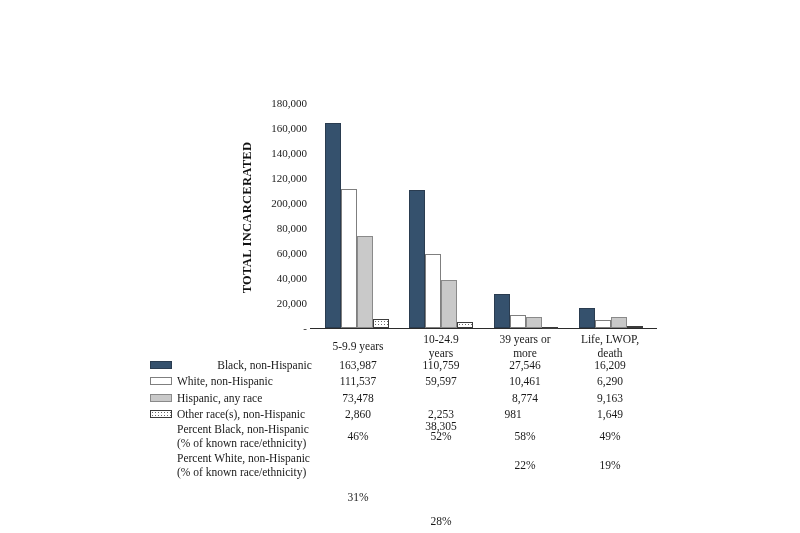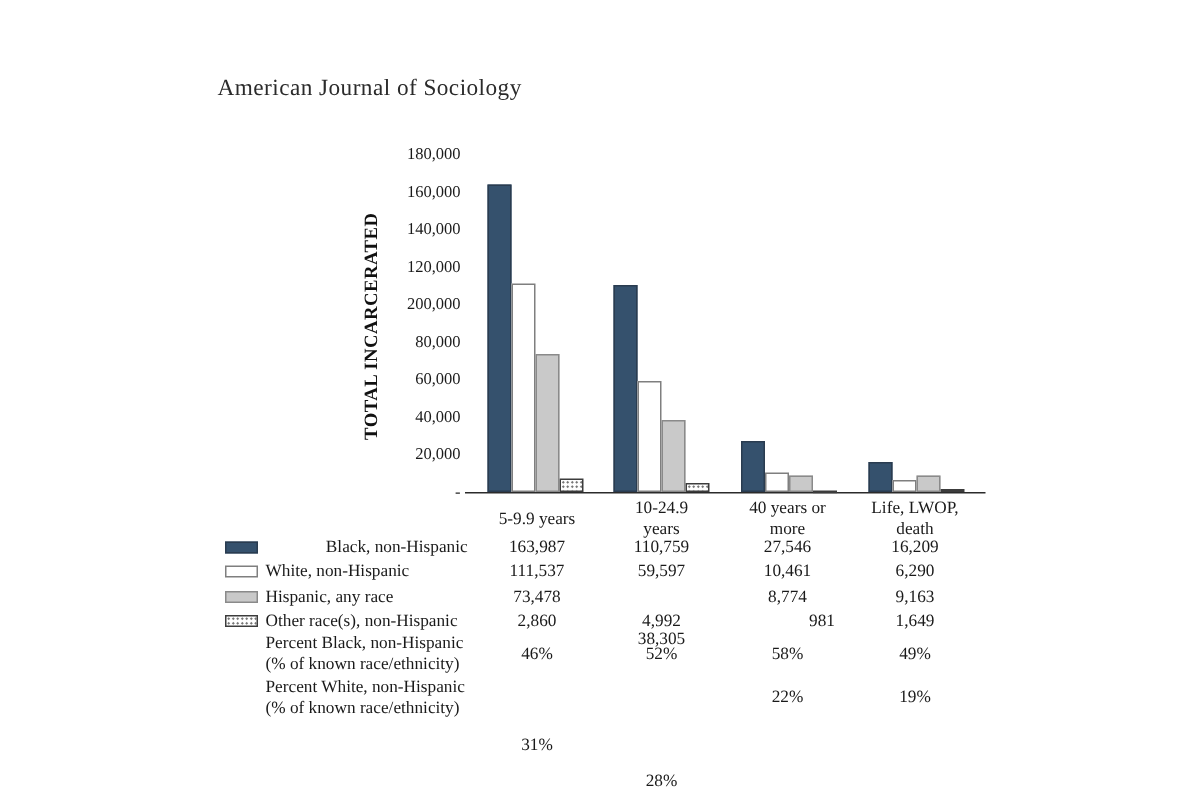--- a/index.html
+++ b/index.html
@@ -52,21 +52,20 @@
   .rowlabel.twoline{line-height:13.5px;}
   .cell{
     position:absolute;width:90px;height:15px;line-height:15px;text-align:center;
     font-size:11.5px;color:#1a1a1a;
   }
 </style>
 </head>
 <body>
 
 <div id="canvas">
-  <div class="doc-title">American Journal of Sociology</div>
 
   <div class="y-axis-title">TOTAL INCARCERATED</div>
 
   <div id="yticks">
       <div class="ytick" style="left: 247px; top: 96px;">180,000</div>
       <div class="ytick" style="left: 247px; top: 121px;">160,000</div>
       <div class="ytick" style="left: 247px; top: 146px;">140,000</div>
       <div class="ytick" style="left: 247px; top: 171px;">120,000</div>
       <div class="ytick" style="left: 247px; top: 196px;">200,000</div>
       <div class="ytick" style="left: 247px; top: 221px;">80,000</div>
@@ -92,21 +91,21 @@
       <div class="bar sw-dotted" style="left: 63px; width: 16px; top: 216px; height: 9px;"></div>
       <div class="bar sw-dotted" style="left: 147px; width: 16px; top: 219px; height: 6px;"></div>
       <div class="bar sw-dotted" style="left: 232px; width: 16px; top: 224px; height: 1px;"></div>
       <div class="bar sw-dotted" style="left: 317px; width: 16px; top: 223px; height: 2px;"></div>
     </div>
 
   <div id="xlabels">
       <div class="xlabel" style="left: 303px;">5-9.9 years</div>
       <div class="xlabel" style="left: 386px;">10-24.9
 years</div>
-      <div class="xlabel" style="left: 470px;">40 years or
+      <div class="xlabel" style="left: 470px;">39 years or
 more</div>
       <div class="xlabel" style="left: 555px;">Life, LWOP,
 death</div>
     </div>
 
   <div id="datatable">
       <div class="swatch sw-navy" style="left: 150px; top: 361px; background: rgb(53, 81, 109);"></div>
       <div class="rowlabel" style="top: 358px; white-space: pre-line; text-align: center;">Black, non-Hispanic</div>
       <div class="cell" style="left: 313px; top: 358px;">163,987</div>
       <div class="cell" style="left: 396px; top: 358px;">110,759</div>
@@ -120,22 +119,22 @@
       <div class="cell" style="left: 565px; top: 374px;">6,290</div>
       <div class="swatch sw-gray" style="left: 150px; top: 394px; background: rgb(201, 201, 201);"></div>
       <div class="rowlabel" style="top: 391px; white-space: pre-line;">Hispanic, any race</div>
       <div class="cell" style="left: 313px; top: 391px;">73,478</div>
       <div class="cell" style="left: 396px; top: 391px; margin-top: 28px;">38,305</div>
       <div class="cell" style="left: 480px; top: 391px;">8,774</div>
       <div class="cell" style="left: 565px; top: 391px;">9,163</div>
       <div class="swatch sw-dotted" style="left: 150px; top: 410px;"></div>
       <div class="rowlabel" style="top: 407px; white-space: pre-line;">Other race(s), non-Hispanic</div>
       <div class="cell" style="left: 313px; top: 407px;">2,860</div>
-      <div class="cell" style="left: 396px; top: 407px;">4,992</div>
-      <div class="cell" style="left: 503px; top: 407px;">981</div>
+      <div class="cell" style="left: 396px; top: 407px;">2,253</div>
+      <div class="cell" style="left: 468px; top: 407px;">981</div>
       <div class="cell" style="left: 565px; top: 407px;">1,649</div>
       <div class="rowlabel twoline" style="top: 423px; white-space: pre-line;">Percent Black, non-Hispanic
 (% of known race/ethnicity)</div>
       <div class="cell" style="left: 313px; top: 429px;">46%</div>
       <div class="cell" style="left: 396px; top: 429px;">52%</div>
       <div class="cell" style="left: 480px; top: 429px;">58%</div>
       <div class="cell" style="left: 565px; top: 429px;">49%</div>
       <div class="rowlabel twoline" style="top: 452px; white-space: pre-line;">Percent White, non-Hispanic
 (% of known race/ethnicity)</div>
       <div class="cell" style="left: 313px; top: 458px; margin-top: 32px;">31%</div>

